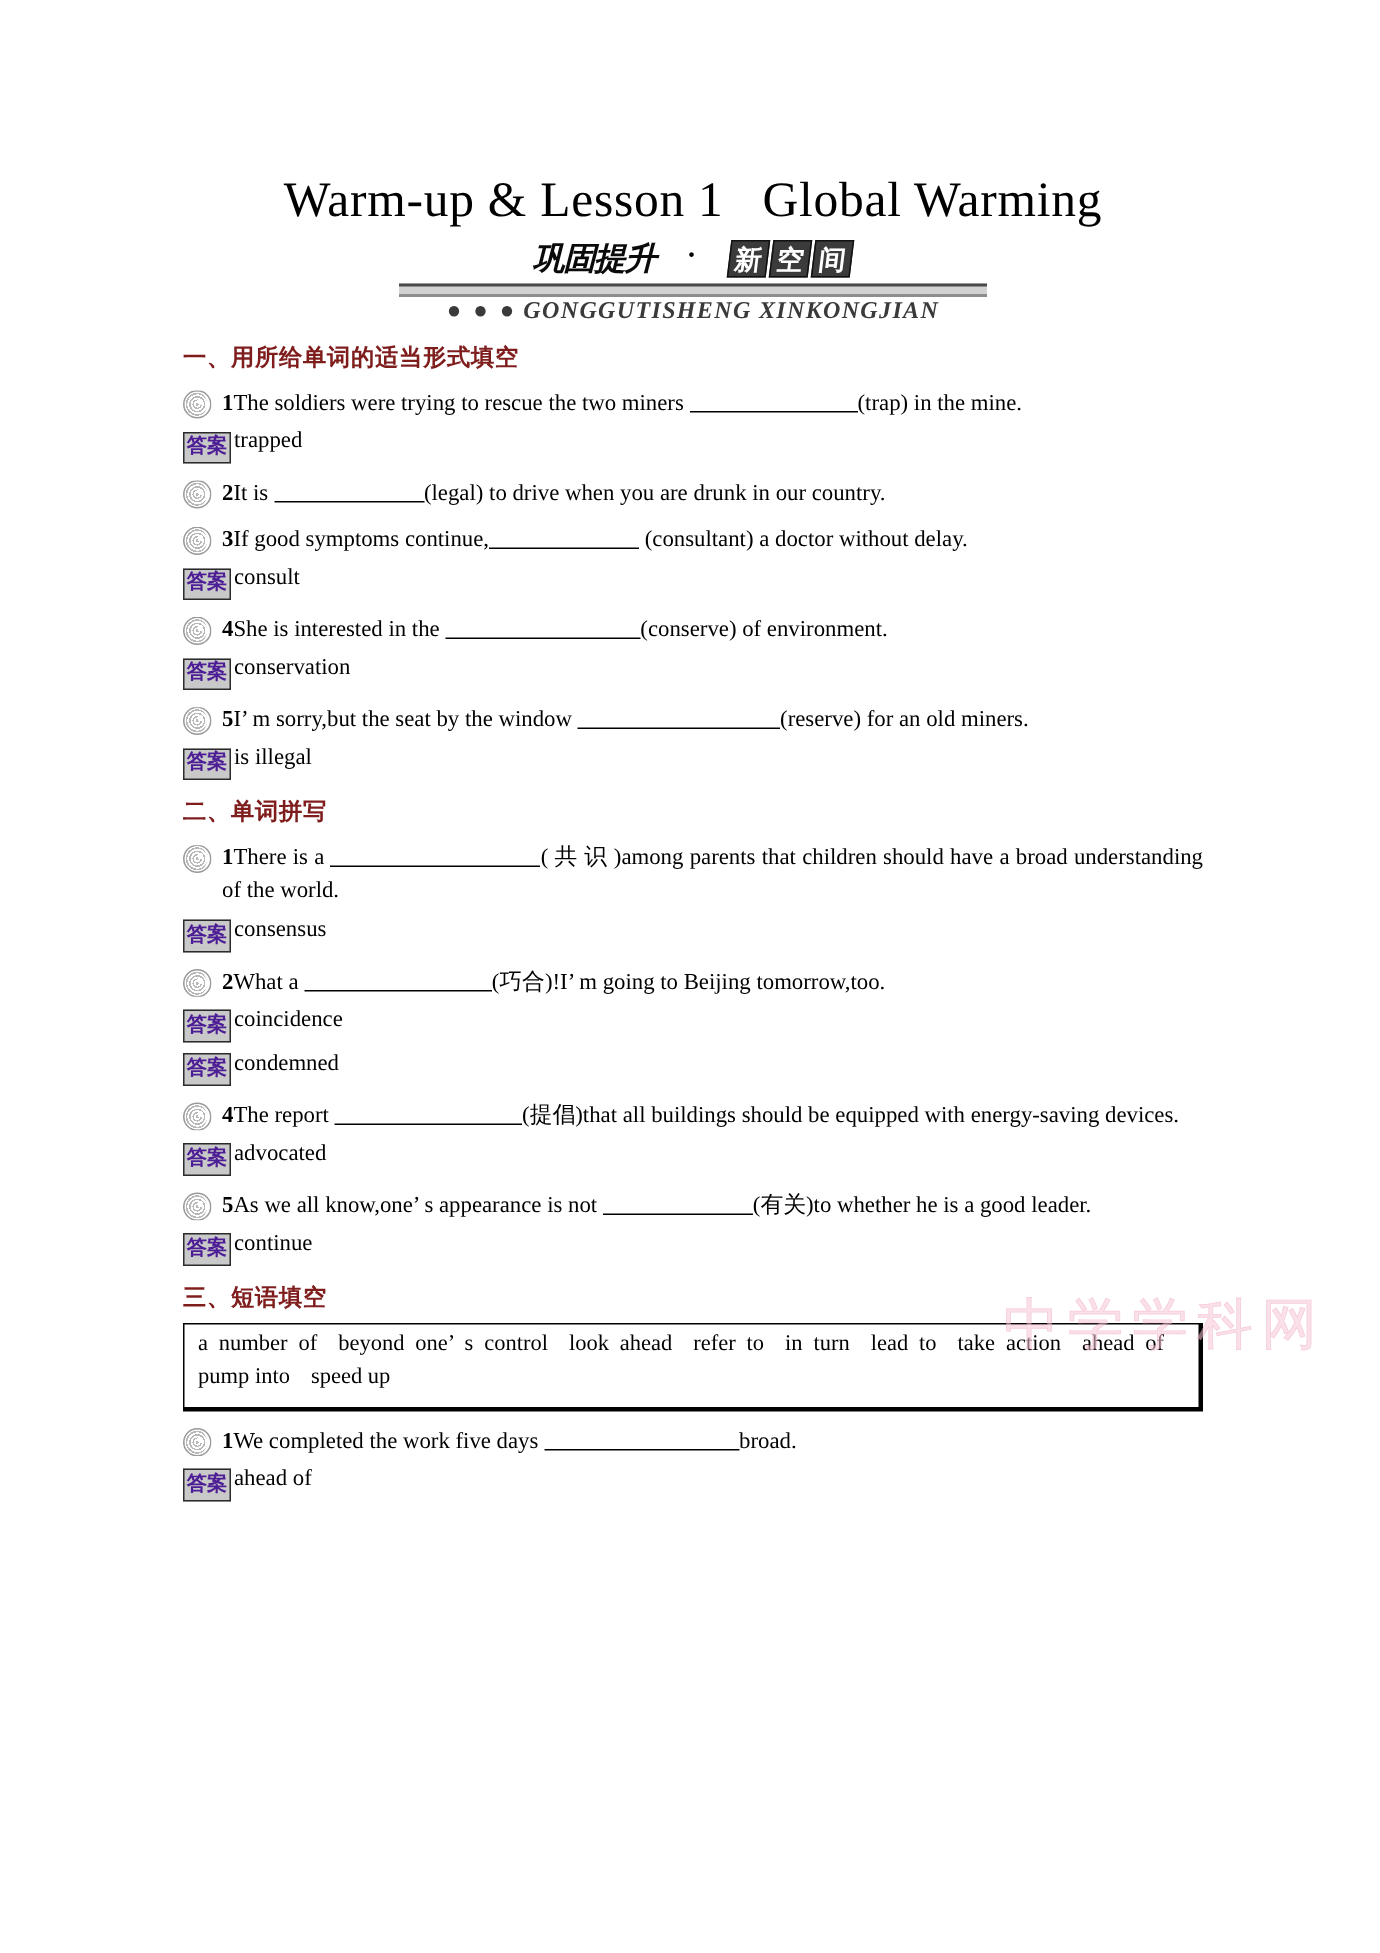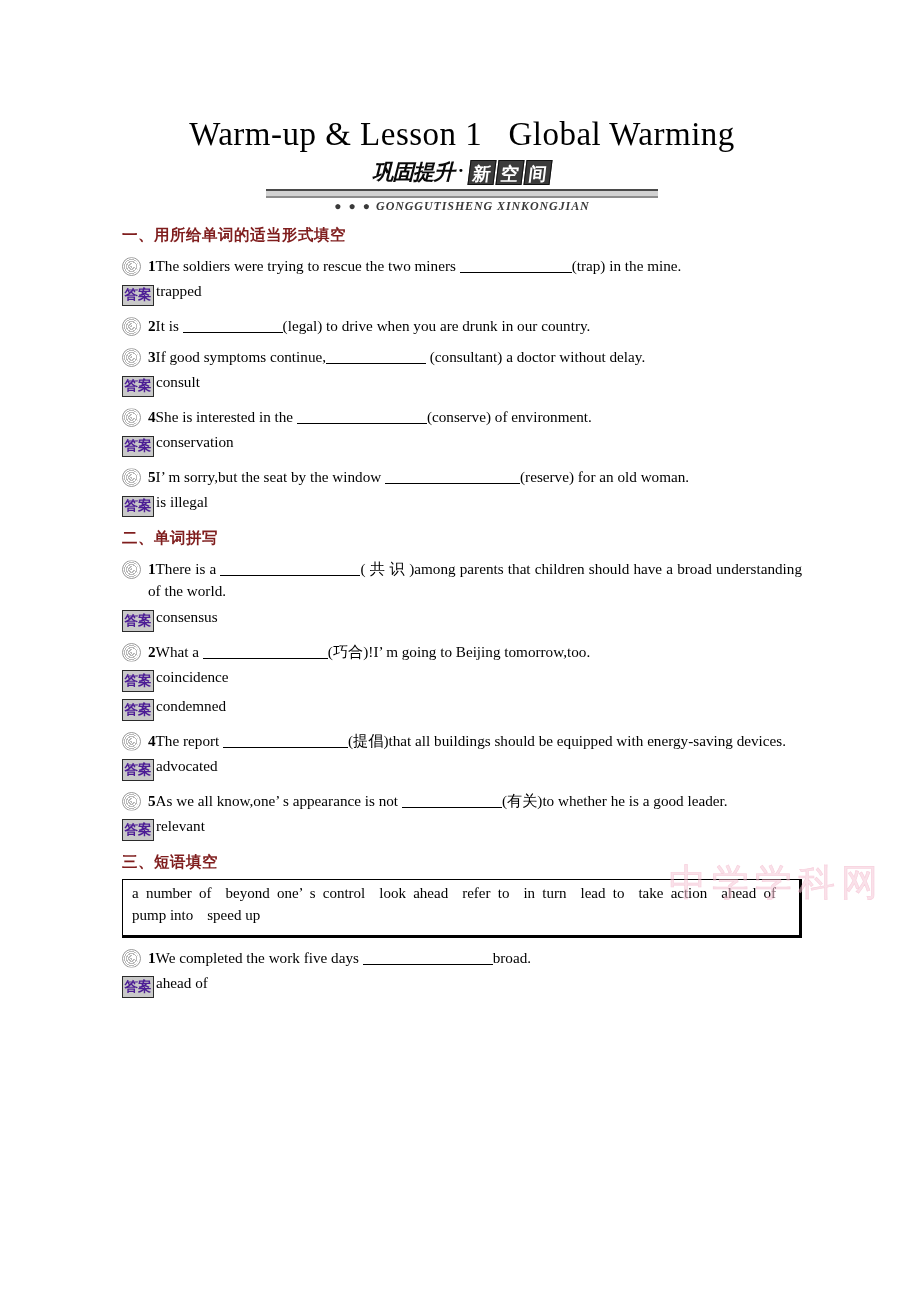--- a/index.html
+++ b/index.html
@@ -58,21 +58,21 @@
   .logo-block {
     margin: 6px auto 0 auto;
     width: 392px;
     position: relative;
     text-align: center;
   }
   .logo-row {
     display: flex;
     align-items: center;
     justify-content: center;
-    gap: 5px;
+    gap: 22px;
     height: 28px;
   }
   .logo-cn {
     font-family: "DejaVu Sans", sans-serif;
     font-weight: bold;
     font-size: 21px;
     letter-spacing: -1px;
     font-style: italic;
     color: #0a0a0a;
     transform: scaleX(1.02);
@@ -104,21 +104,21 @@
     height: 5px;
     border-top: 2px solid #4a4a4a;
     border-bottom: 2px solid #8d8d8d;
     background: #d2d2d2;
   }
   .logo-pinyin {
     margin-top: 1px;
     font-family: "Liberation Serif", "DejaVu Serif", serif;
     font-style: italic;
     font-weight: bold;
-    font-size: 12px;
+    font-size: 16px;
     letter-spacing: .9px;
     color: #3a3a3a;
     text-align: center;
   }
   .logo-pinyin .bullets { letter-spacing: 2px; margin-right: 4px; }
 
   
   .section-head {
     font-family: "DejaVu Sans", sans-serif;
     font-weight: bold;
@@ -237,31 +237,31 @@
 
   <div id="sections-root">
       <div class="section-head">一、用所给单词的适当形式填空</div>
       <div class="q"><span class="q-bullet"></span><span class="q-num">1</span><span>The soldiers were trying to rescue the two miners </span><span class="blank" style="width: 112px;"></span><span>(trap) in the mine.</span></div>
       <div class="ans"><span class="ans-tag">答案</span><span class="ans-text">trapped</span></div>
       <div class="q"><span class="q-bullet"></span><span class="q-num">2</span><span>It is </span><span class="blank" style="width: 100px;"></span><span>(legal) to drive when you are drunk in our country.</span></div>
       <div class="q"><span class="q-bullet"></span><span class="q-num">3</span><span>If good symptoms continue,</span><span class="blank" style="width: 100px;"></span><span> (consultant) a doctor without delay.</span></div>
       <div class="ans"><span class="ans-tag">答案</span><span class="ans-text">consult</span></div>
       <div class="q"><span class="q-bullet"></span><span class="q-num">4</span><span>She is interested in the </span><span class="blank" style="width: 130px;"></span><span>(conserve) of environment.</span></div>
       <div class="ans"><span class="ans-tag">答案</span><span class="ans-text">conservation</span></div>
-      <div class="q"><span class="q-bullet"></span><span class="q-num">5</span><span>I’ m sorry,but the seat by the window </span><span class="blank" style="width: 135px;"></span><span>(reserve) for an old woman.</span></div>
+      <div class="q"><span class="q-bullet"></span><span class="q-num">5</span><span>I’ m sorry,but the seat by the window </span><span class="blank" style="width: 135px;"></span><span>(reserve) for an old miners.</span></div>
       <div class="ans"><span class="ans-tag">答案</span><span class="ans-text">is illegal</span></div>
       <div class="section-head">二、单词拼写</div>
       <div class="q justify"><span class="q-bullet"></span><span class="q-num">1</span><span>There is a </span><span class="blank" style="width: 140px;"></span><span>( 共 识 )among parents that children should have a broad understanding of the world.</span></div>
       <div class="ans"><span class="ans-tag">答案</span><span class="ans-text">consensus</span></div>
       <div class="q"><span class="q-bullet"></span><span class="q-num">2</span><span>What a </span><span class="blank" style="width: 125px;"></span><span>(巧合)!I’ m going to Beijing tomorrow,too.</span></div>
       <div class="ans"><span class="ans-tag">答案</span><span class="ans-text">coincidence</span></div>
       <div class="ans"><span class="ans-tag">答案</span><span class="ans-text">condemned</span></div>
       <div class="q justify"><span class="q-bullet"></span><span class="q-num">4</span><span>The report </span><span class="blank" style="width: 125px;"></span><span>(提倡)that all buildings should be equipped with energy-saving devices.</span></div>
       <div class="ans"><span class="ans-tag">答案</span><span class="ans-text">advocated</span></div>
       <div class="q"><span class="q-bullet"></span><span class="q-num">5</span><span>As we all know,one’ s appearance is not </span><span class="blank" style="width: 100px;"></span><span>(有关)to whether he is a good leader.</span></div>
-      <div class="ans"><span class="ans-tag">答案</span><span class="ans-text">relevant</span></div>
+      <div class="ans"><span class="ans-tag">答案</span><span class="ans-text">continue</span></div>
       <div class="section-head">三、短语填空</div>
       <div class="phrase-box"><span class="ph">a number of</span><span class="sep"></span><span class="ph">beyond one’ s control</span><span class="sep"></span><span class="ph">look ahead</span><span class="sep"></span><span class="ph">refer to</span><span class="sep"></span><span class="ph">in turn</span><span class="sep"></span><span class="ph">lead to</span><span class="sep"></span><span class="ph">take action</span><span class="sep"></span><span class="ph">ahead of</span><span class="sep"></span><span class="ph">pump into</span><span class="sep"></span><span class="ph">speed up</span></div>
       <div class="q"><span class="q-bullet"></span><span class="q-num">1</span><span>We completed the work five days </span><span class="blank" style="width: 130px;"></span><span>broad.</span></div>
       <div class="ans"><span class="ans-tag">答案</span><span class="ans-text">ahead of</span></div>
     </div>
 
 </div>
 
 </body></html>

